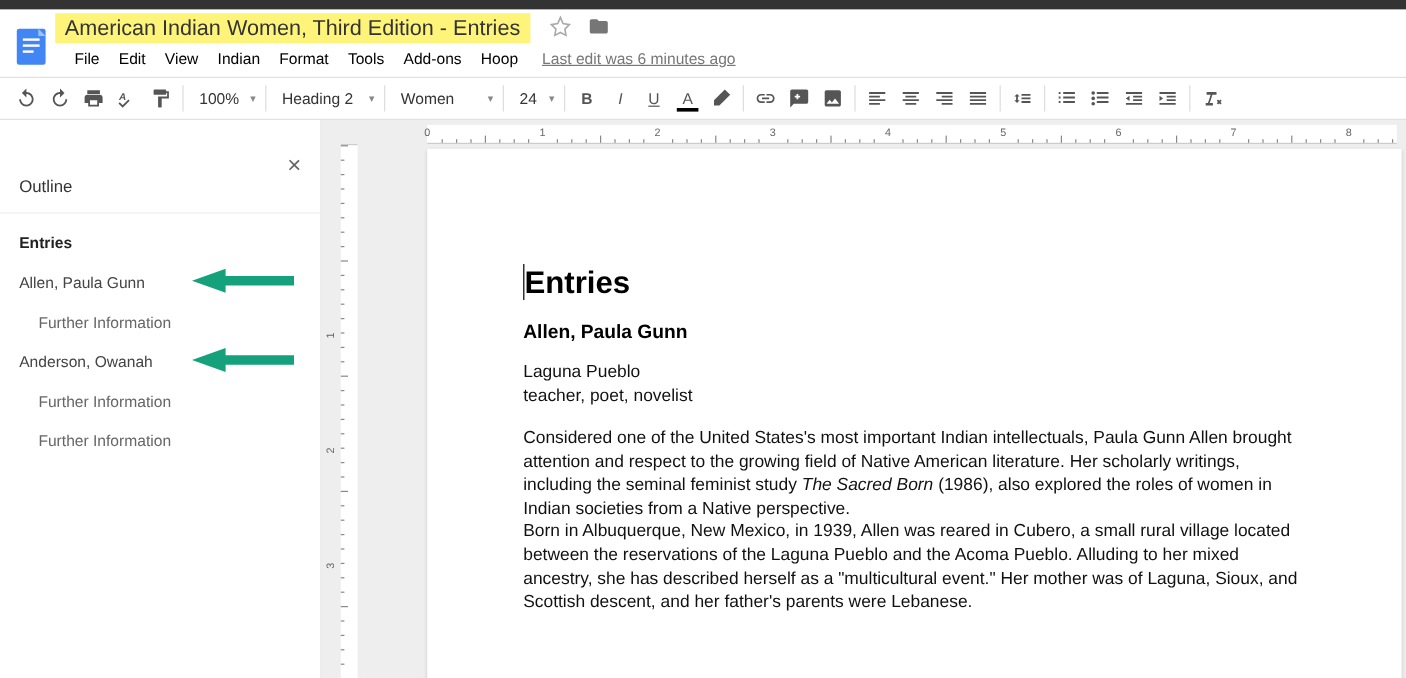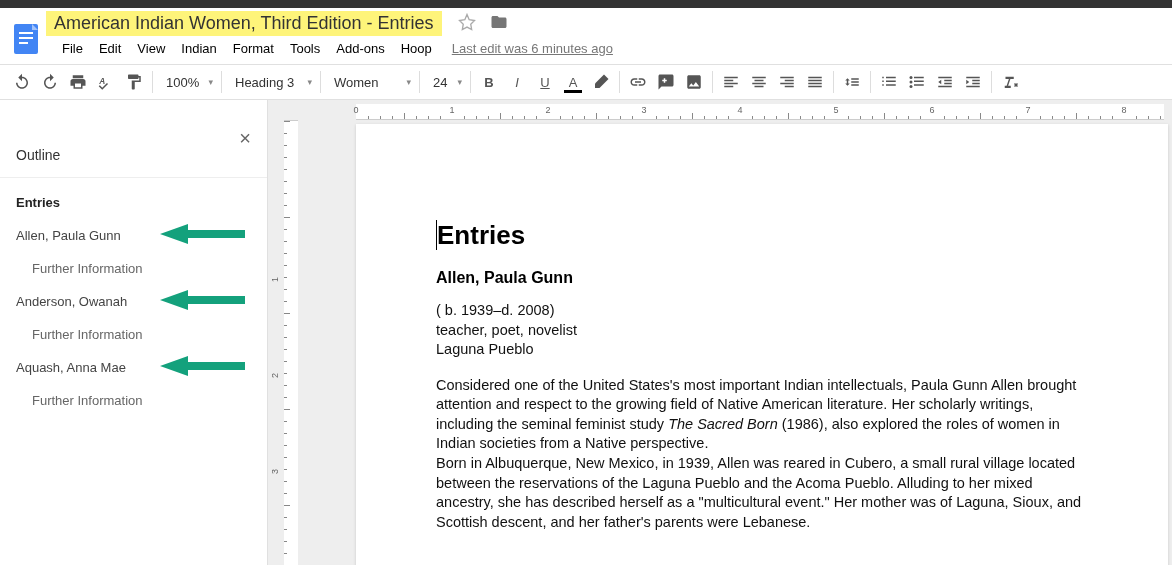--- a/index.html
+++ b/index.html
@@ -125,21 +125,21 @@
       </svg>
     </div>
   <div class="tool-btn">
       <svg width="18" height="18" viewBox="0 0 24 24" fill="#555">
         <path d="M18 4V3c0-.6-.4-1-1-1H5c-.6 0-1 .4-1 1v4c0 .6.4 1 1 1h12c.6 0 1-.4 1-1V6h1v4H9v11c0 .6.4 1 1 1h2c.6 0 1-.4 1-1v-9h8V4h-3z"></path>
       </svg>
     </div>
   <div class="sep"></div>
   <div class="tool-select zoom">100%</div>
   <div class="sep"></div>
-  <div class="tool-select style">Heading 3</div>
+  <div class="tool-select style">Heading 2</div>
   <div class="sep"></div>
   <div class="tool-select font">Women</div>
   <div class="sep"></div>
   <div class="tool-select size">24</div>
   <div class="sep"></div>
   <div class="tool-btn">
       <b>B</b>
     </div>
   <div class="tool-btn">
       <i>I</i>
@@ -238,23 +238,20 @@
     <div class="outline-body" id="outline-body">
         <div class="outline-item lvl0">Entries</div>
         <div class="outline-item lvl1">Allen, Paula Gunn<div class="arrow" style="left: 160px; top: 3px;"><svg viewBox="0 0 85 24">
               <path d="M85 8 L28 8 L28 2 L0 12 L28 22 L28 16 L85 16 Z" fill="#14a17c"></path>
             </svg></div></div>
         <div class="outline-item lvl2">Further Information</div>
         <div class="outline-item lvl1">Anderson, Owanah<div class="arrow" style="left: 160px; top: 3px;"><svg viewBox="0 0 85 24">
               <path d="M85 8 L28 8 L28 2 L0 12 L28 22 L28 16 L85 16 Z" fill="#14a17c"></path>
             </svg></div></div>
         <div class="outline-item lvl2">Further Information</div>
-        <div class="outline-item lvl1">Aquash, Anna Mae<div class="arrow" style="left: 160px; top: 3px;"><svg viewBox="0 0 85 24">
-              <path d="M85 8 L28 8 L28 2 L0 12 L28 22 L28 16 L85 16 Z" fill="#14a17c"></path>
-            </svg></div></div>
         <div class="outline-item lvl2">Further Information</div>
       </div>
   </div>
 
   <div class="ruler-v">
     <div class="ruler-v-strip" id="ruler-v">
         <div class="ruler-v-num" style="top: 156px;">1</div>
         <div class="ruler-v-num" style="top: 252px;">2</div>
         <div class="ruler-v-num" style="top: 348px;">3</div>
         <div class="ruler-v-tick" style="top: 0px; width: 6px;"></div>
@@ -365,23 +362,22 @@
         <div class="ruler-h-tick" style="left: 756px; height: 3px;"></div>
         <div class="ruler-h-num" style="left: 768px;">8</div>
         <div class="ruler-h-tick" style="left: 780px; height: 3px;"></div>
         <div class="ruler-h-tick" style="left: 792px; height: 3px;"></div>
         <div class="ruler-h-tick" style="left: 804px; height: 3px;"></div>
       </div>
     <div class="page">
       <h1><span class="cursor-line"></span><span>Entries</span></h1>
       <h2>Allen, Paula Gunn</h2>
       <div class="meta">
-        <div>( b. 1939–d. 2008)</div>
+        <div>Laguna Pueblo</div>
         <div>teacher, poet, novelist</div>
-        <div>Laguna Pueblo</div>
       </div>
       <div class="body-p">
         <span>Considered one of the United States's most important Indian intellectuals, Paula Gunn Allen brought attention and respect to the growing field of Native American literature. Her scholarly writings, including the seminal feminist study </span><em>The Sacred Born</em><span> (1986), also explored the roles of women in Indian societies from a Native perspective.</span>
       </div>
       <div class="body-p">Born in Albuquerque, New Mexico, in 1939, Allen was reared in Cubero, a small rural village located between the reservations of the Laguna Pueblo and the Acoma Pueblo. Alluding to her mixed ancestry, she has described herself as a "multicultural event." Her mother was of Laguna, Sioux, and Scottish descent, and her father's parents were Lebanese.</div>
     </div>
   </div>
 </div>
 
 </body></html>

